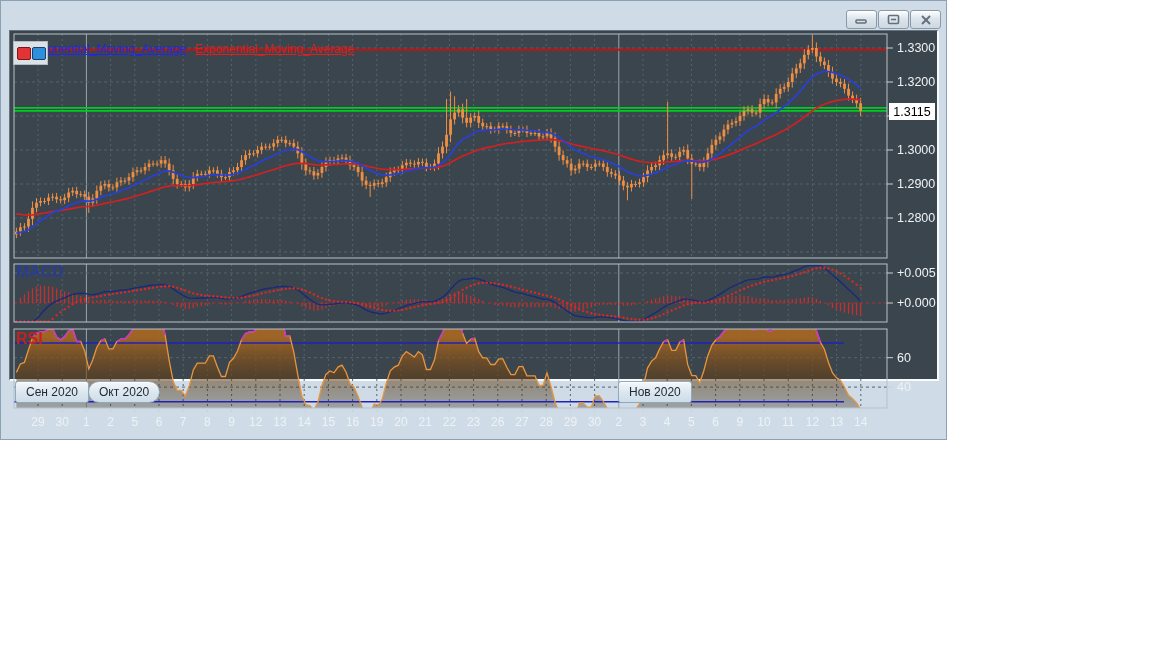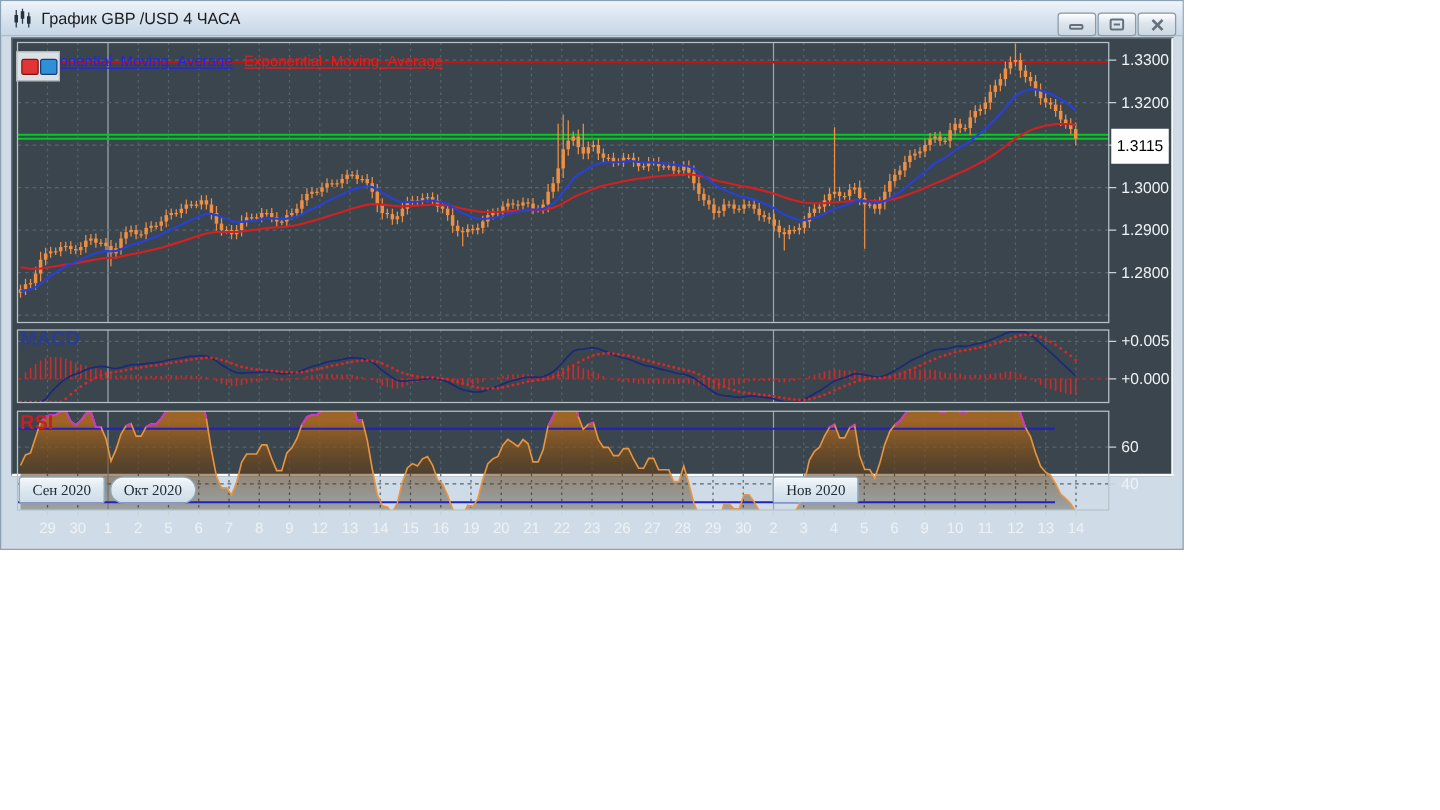--- a/index.html
+++ b/index.html
@@ -25,42 +25,31 @@
   .sq-red{left:3px;background:#e23434;border:1px solid #7a1616;}
   .sq-blue{left:18px;background:#2f8fd8;border:1px solid #173f73;}
   .legend-text{position:absolute;left:26px;top:41px;z-index:3;display:flex;gap:9px;font-size:12px;white-space:nowrap;}
   .legend-text .fast{color:#2525e0;text-decoration:underline;}
   .legend-text .slow{color:#dd2020;text-decoration:underline;}
   .panel-label{position:absolute;z-index:3;font-size:16px;font-weight:600;}
   .macd-label{left:15px;top:262px;color:#2a3d8f;}
   .rsi-label{left:15px;top:329px;color:#c22222;text-align:center;}
   .month-btn{position:absolute;top:380px;height:22px;padding:0 10px;z-index:5;display:flex;align-items:center;
              background:linear-gradient(#f4f8fb,#dce7ef 50%,#cfdde8);border:1px solid #8fa9bd;border-radius:3px;
-             color:#222c36;font-size:12px;box-sizing:border-box;box-shadow:inset 0 1px 0 rgba(255,255,255,.7);font-family:Liberation Serif, serif;}
+             color:#222c36;font-size:12px;box-sizing:border-box;box-shadow:inset 0 1px 0 rgba(255,255,255,.7);}
   .m-sep{left:14px;} .m-okt{left:87px;border-radius:11px;} .m-nov{left:617px;}
-  .price-tag{position:absolute;left:888px;top:102px;width:46px;height:28px;background:#ffffff;color:#000;
+  .price-tag{position:absolute;left:888px;top:102px;width:46px;height:17px;background:#ffffff;color:#000;
              z-index:6;display:flex;align-items:center;justify-content:center;font-size:12.5px;}
 </style>
 </head>
 <body>
 
 <div class="stage">
   <div class="window">
 
-    <div class="titlebar">
-      <svg class="title-icon" viewBox="0 0 18 18">
-        <line x1="4" y1="2" x2="4" y2="16" stroke="#24343f" stroke-width="1"></line>
-        <rect x="2.6" y="6" width="2.8" height="6" fill="#24343f"></rect>
-        <line x1="9" y1="1" x2="9" y2="13" stroke="#24343f" stroke-width="1"></line>
-        <rect x="7.6" y="3" width="2.8" height="6" fill="#24343f"></rect>
-        <line x1="14" y1="4" x2="14" y2="16" stroke="#24343f" stroke-width="1"></line>
-        <rect x="12.6" y="7" width="2.8" height="6" fill="#24343f"></rect>
-      </svg>
-      <span class="title-text">График GBP /USD 4 ЧАСА</span>
-    </div>
 
     <div class="win-btn btn-min">
       <svg width="13" height="9" viewBox="0 0 13 9">
         <rect x="1" y="5" width="10" height="3" rx="1" fill="none" stroke="#64707c" stroke-width="1.6"></rect>
       </svg>
     </div>
     <div class="win-btn btn-max">
       <svg width="13" height="11" viewBox="0 0 13 11">
         <rect x="1.5" y="1.5" width="10" height="8" rx="1" fill="none" stroke="#64707c" stroke-width="1.6"></rect>
         <line x1="4" y1="5.5" x2="9" y2="5.5" stroke="#64707c" stroke-width="1.6"></line>

